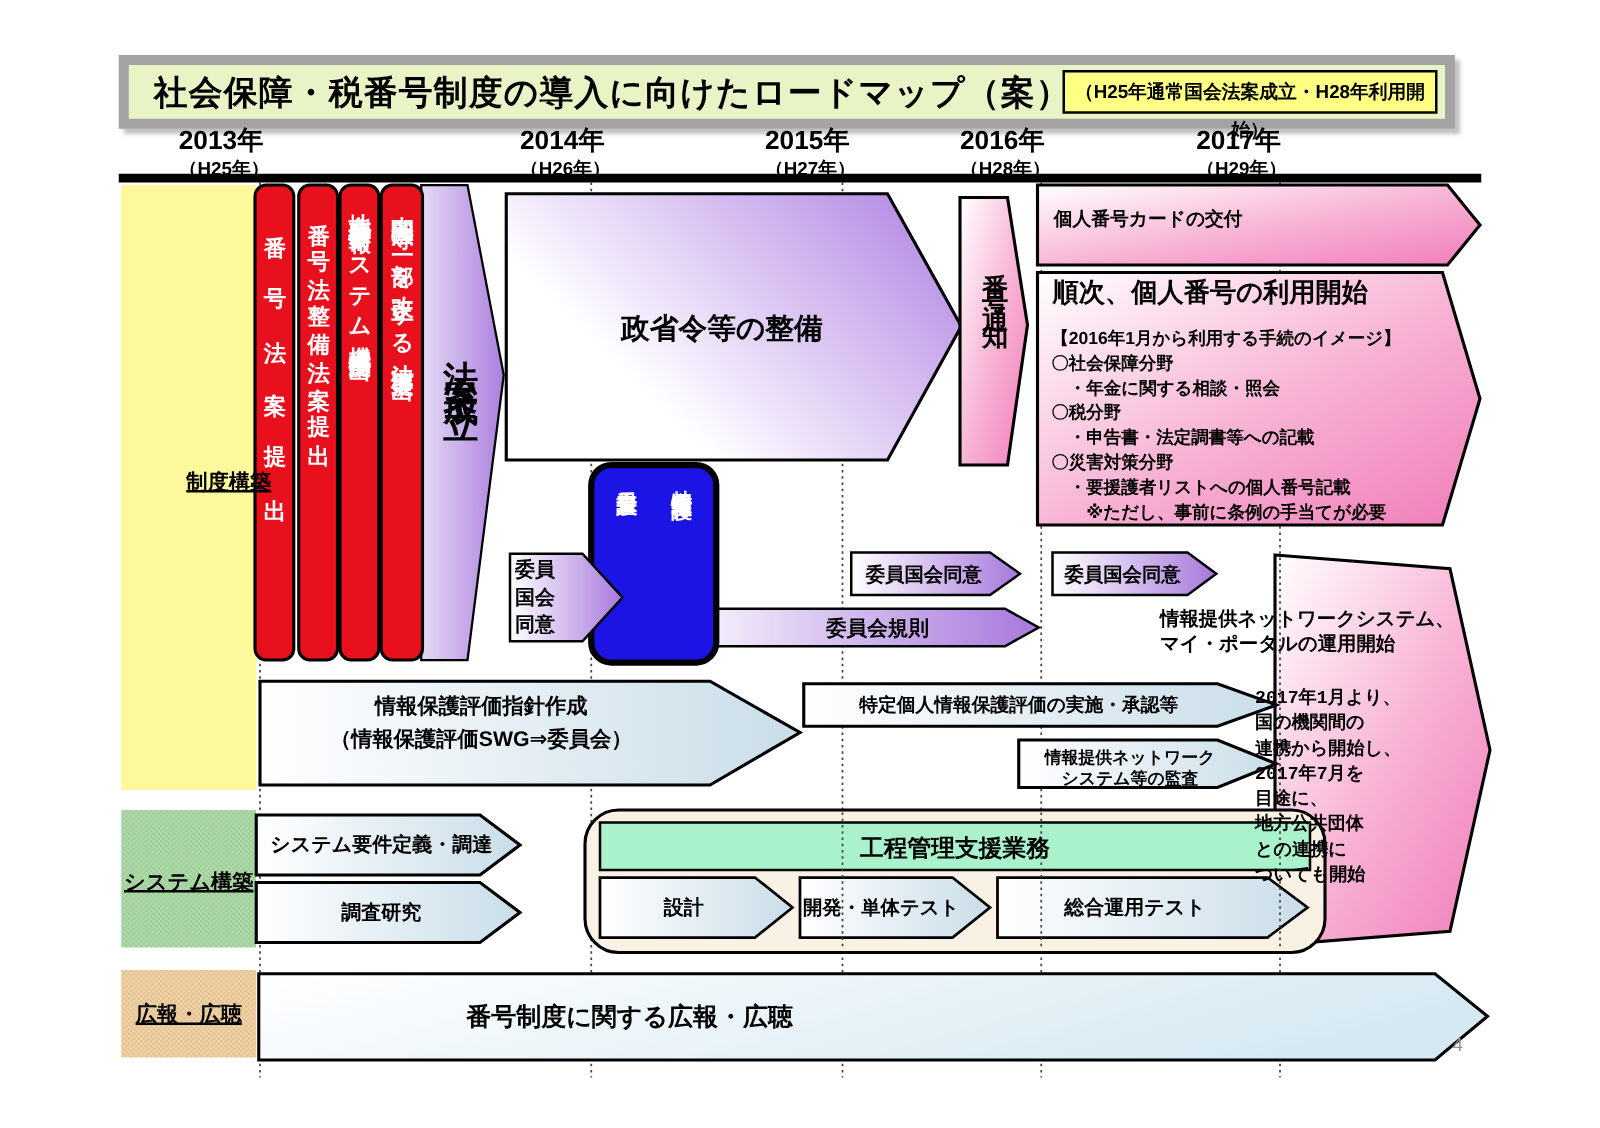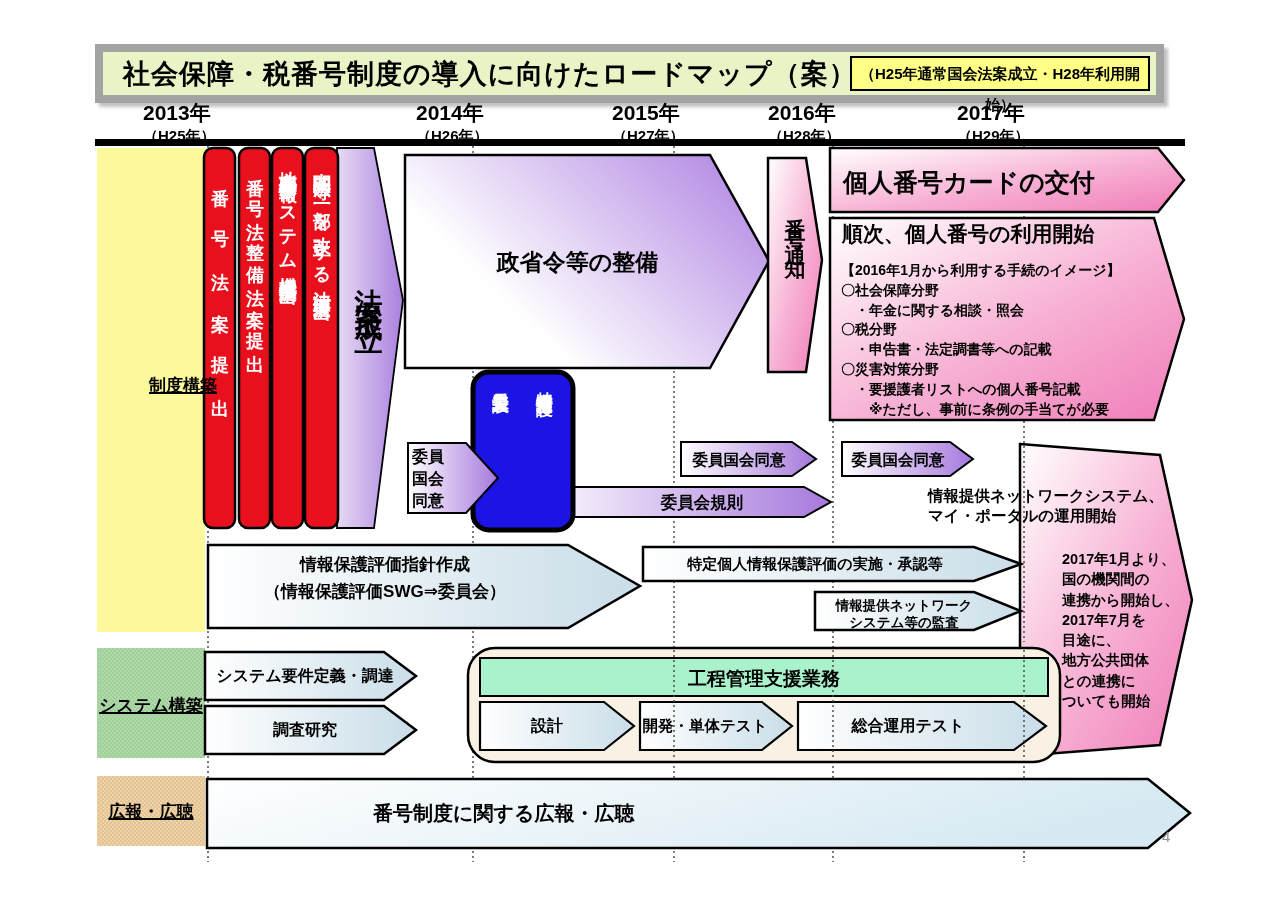--- a/index.html
+++ b/index.html
@@ -173,21 +173,21 @@
 
   <div class="vtxt vbar b1">番号法案提出</div>
   <div class="vtxt vbar b2">番号法整備法案提出</div>
   <div class="vtxt vbar b3">地方公共団体情報システム機構法案提出</div>
   <div class="vtxt vbar b4">内閣法等の一部を改正する法律案提出</div>
 
   <div class="vtxt houan">法案成立</div>
   <div class="lbl ctr" style="left:415px;top:247px;width:325px;font-size:23px;">政省令等の整備</div>
   <div class="vtxt tsuuchi">番号通知</div>
 
-  <div class="lbl" style="left:843px;top:166px;font-size:25px;font-family:Liberation Mono, monospace;">個人番号カードの交付</div>
+  <div class="lbl" style="left:843px;top:166px;font-size:15px;font-family:Liberation Mono, monospace;">個人番号カードの交付</div>
   <div class="lbl" style="left:842px;top:220px;font-size:21px;">順次、個人番号の利用開始</div>
   <div class="lbl prel" style="left:841px;top:261px;font-size:14px;line-height:19.8px;font-weight:600;">【2016年1月から利用する手続のイメージ】
 〇社会保障分野
 　・年金に関する相談・照会
 〇税分野
 　・申告書・法定調書等への記載
 〇災害対策分野
 　・要援護者リストへの個人番号記載
 　　※ただし、事前に条例の手当てが必要</div>
 
@@ -204,21 +204,21 @@
   <div class="lbl ctr" style="left:842px;top:450px;width:112px;font-size:15.5px;">委員国会同意</div>
 
   <div class="lbl ctr prel" style="left:215px;top:551px;width:340px;font-size:17px;line-height:27px;">情報保護評価指針作成
 （情報保護評価SWG⇒委員会）</div>
   <div class="lbl ctr" style="left:650px;top:555px;width:330px;font-size:15px;">特定個人情報保護評価の実施・承認等</div>
   <div class="lbl ctr prel" style="left:820px;top:597px;width:168px;font-size:13.5px;line-height:17px;">情報提供ネットワーク
 システム等の監査</div>
 
   <div class="lbl prel" style="left:928px;top:486px;font-size:15.5px;line-height:19.5px;">情報提供ネットワークシステム、
 マイ・ポータルの運用開始</div>
-  <div class="lbl prel" style="left:1062px;top:549px;font-size:14.5px;line-height:20.3px;font-weight:600;">2017年1月より、
+  <div class="lbl prel" style="left:1004px;top:549px;font-size:14.5px;line-height:20.3px;font-weight:600;font-family:Liberation Mono, monospace;">2017年1月より、
 国の機関間の
 連携から開始し、
 2017年7月を
 目途に、
 地方公共団体
 との連携に
 ついても開始</div>
 
   <div class="lbl ctr" style="left:210px;top:666px;width:190px;font-size:16px;">システム要件定義・調達</div>
   <div class="lbl ctr" style="left:210px;top:720px;width:190px;font-size:16px;">調査研究</div>

